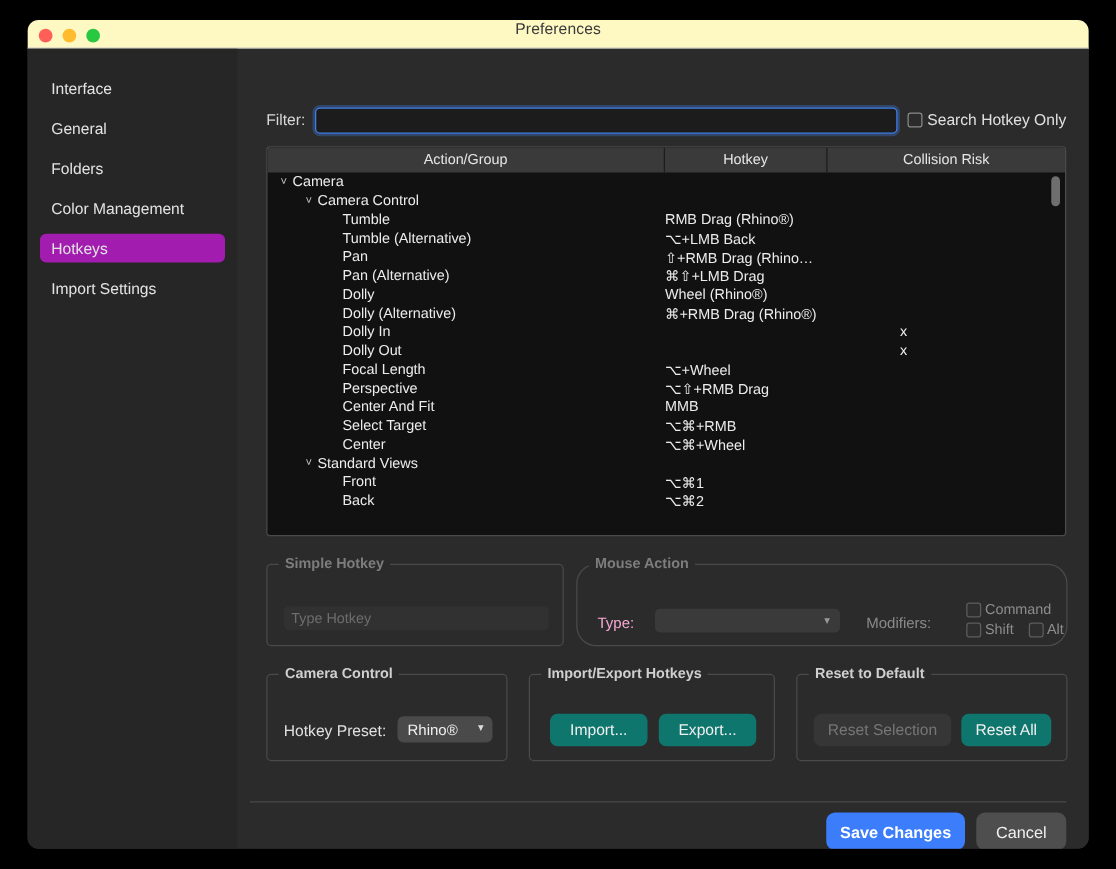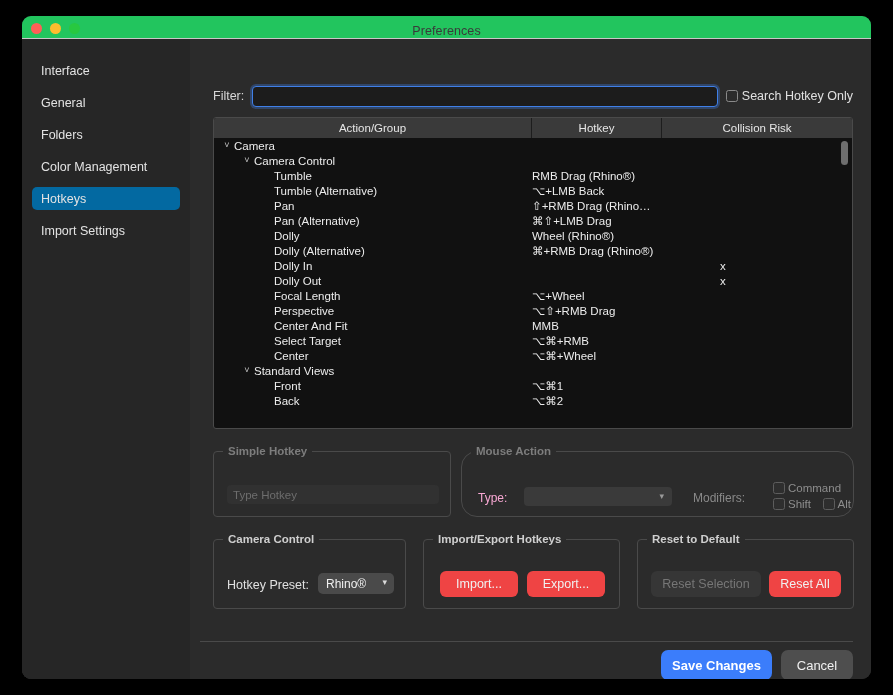--- a/index.html
+++ b/index.html
@@ -19,23 +19,23 @@
     background: #2b2b2b;
     border-radius: 9px;
     overflow: hidden;
     box-shadow: 0 6px 26px rgba(0,0,0,.75);
   }
 
   
   #titlebar {
     position: relative;
     height: 23px;
-    background: #22c55e;
+    background: #fef9c3;
     border-bottom: 1px solid #c8c8c8;
-    display: flex; align-items: flex-end;
+    display: flex; align-items: flex-start;
   }
   #traffic { position: absolute; left: 9px; top: 7px; display: flex; gap: 8px; }
   .tl { width: 11px; height: 11px; border-radius: 50%; }
   .tl.red    { background: #ff5f57; }
   .tl.yellow { background: #febc2e; }
   .tl.green  { background: #28c840; }
   #title-text {
     width: 100%; text-align: center;
     font-size: 12.5px; color: #3a3a3a;
     letter-spacing: .1px;
@@ -52,21 +52,21 @@
     padding-top: 20px;
   }
   .side-item {
     height: 23px; margin: 0 10px 9px 10px;
     display: flex; align-items: center;
     padding-left: 9px;
     font-size: 12.5px; color: #e3e3e3;
     border-radius: 5px;
     white-space: nowrap;
   }
-  .side-item.selected { background: #0369a1; }
+  .side-item.selected { background: #a21caf; }
 
   
   #main { position: absolute; left: 168px; top: 0; right: 0; bottom: 0; }
 
   
   #filter-row {
     position: absolute; left: 23px; top: 46px;
     right: 18px; height: 22px;
     display: flex; align-items: center; gap: 8px;
   }
@@ -206,21 +206,21 @@
     font-size: 12px; color: #f0f0f0;
   }
   #preset-select .arrow {
     position: absolute; right: 7px; top: 4px;
     font-size: 9px; color: #dcdcdc;
   }
 
   .btn {
     position: absolute;
     height: 26px;
-    background: #ef4444;
+    background: #0f766e;
     border: none; border-radius: 6px;
     color: #f0f0f0; font-size: 12.5px;
     font-family: "Liberation Sans", sans-serif;
     display: flex; align-items: center; justify-content: center;
     cursor: default;
   }
   .btn.disabled { background: #363636; color: #767676; }
   #btn-import { left: 16px;  top: 31px; width: 78px; }
   #btn-export { left: 103px; top: 31px; width: 78px; }
   #btn-reset-sel { left: 13px;  top: 31px; width: 110px; }

